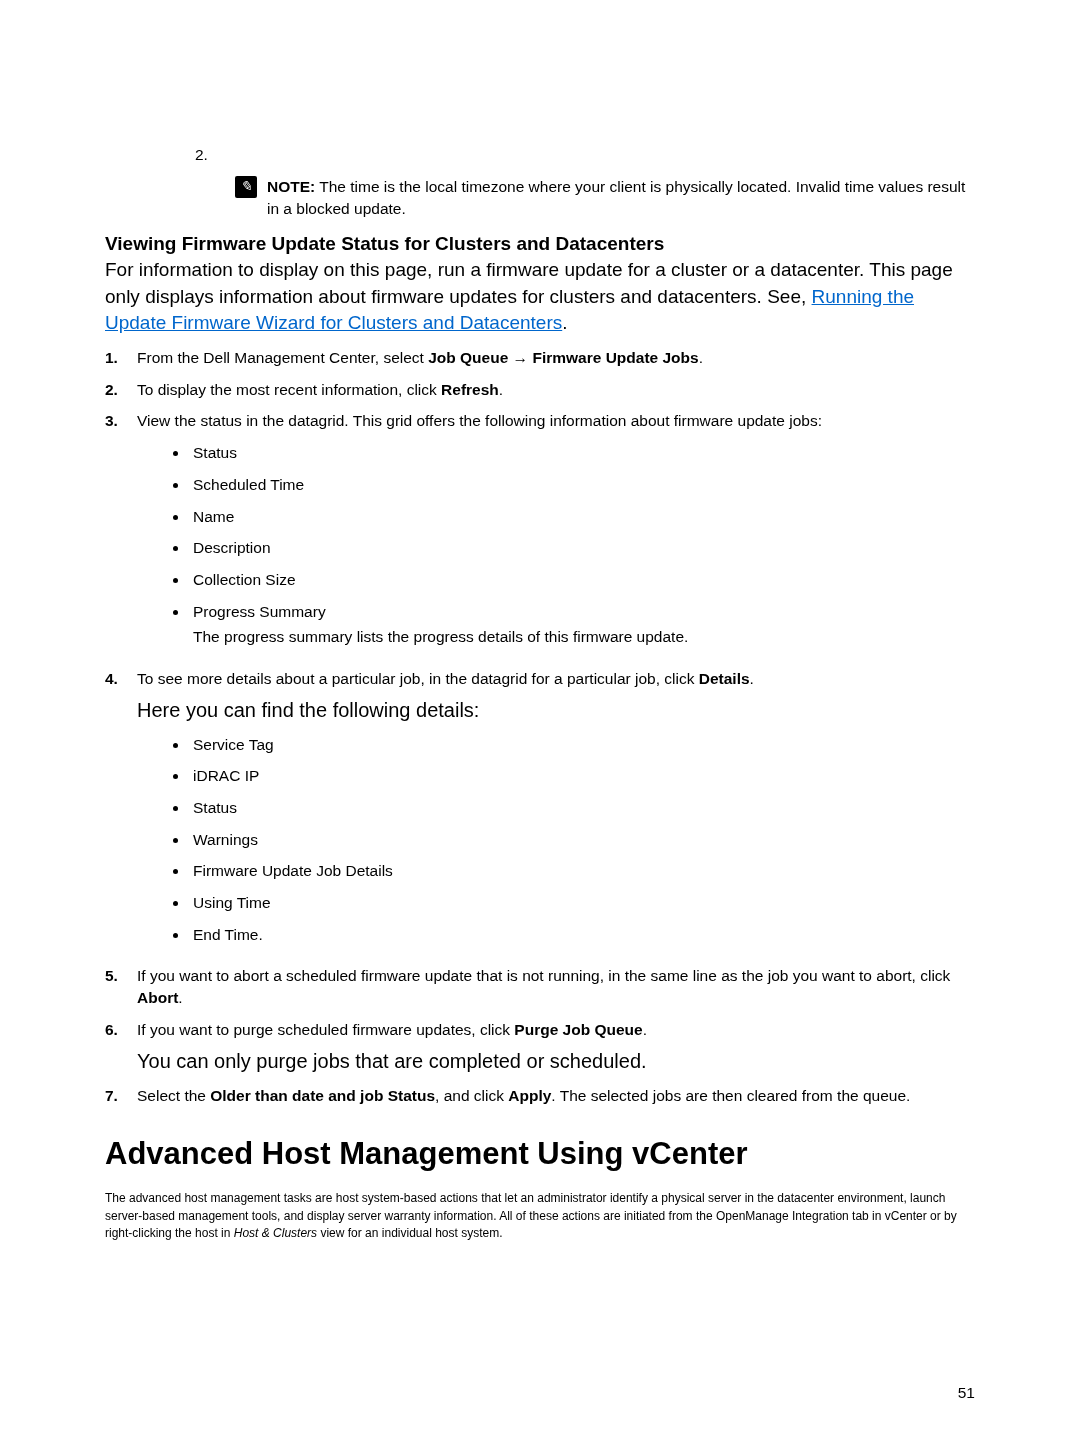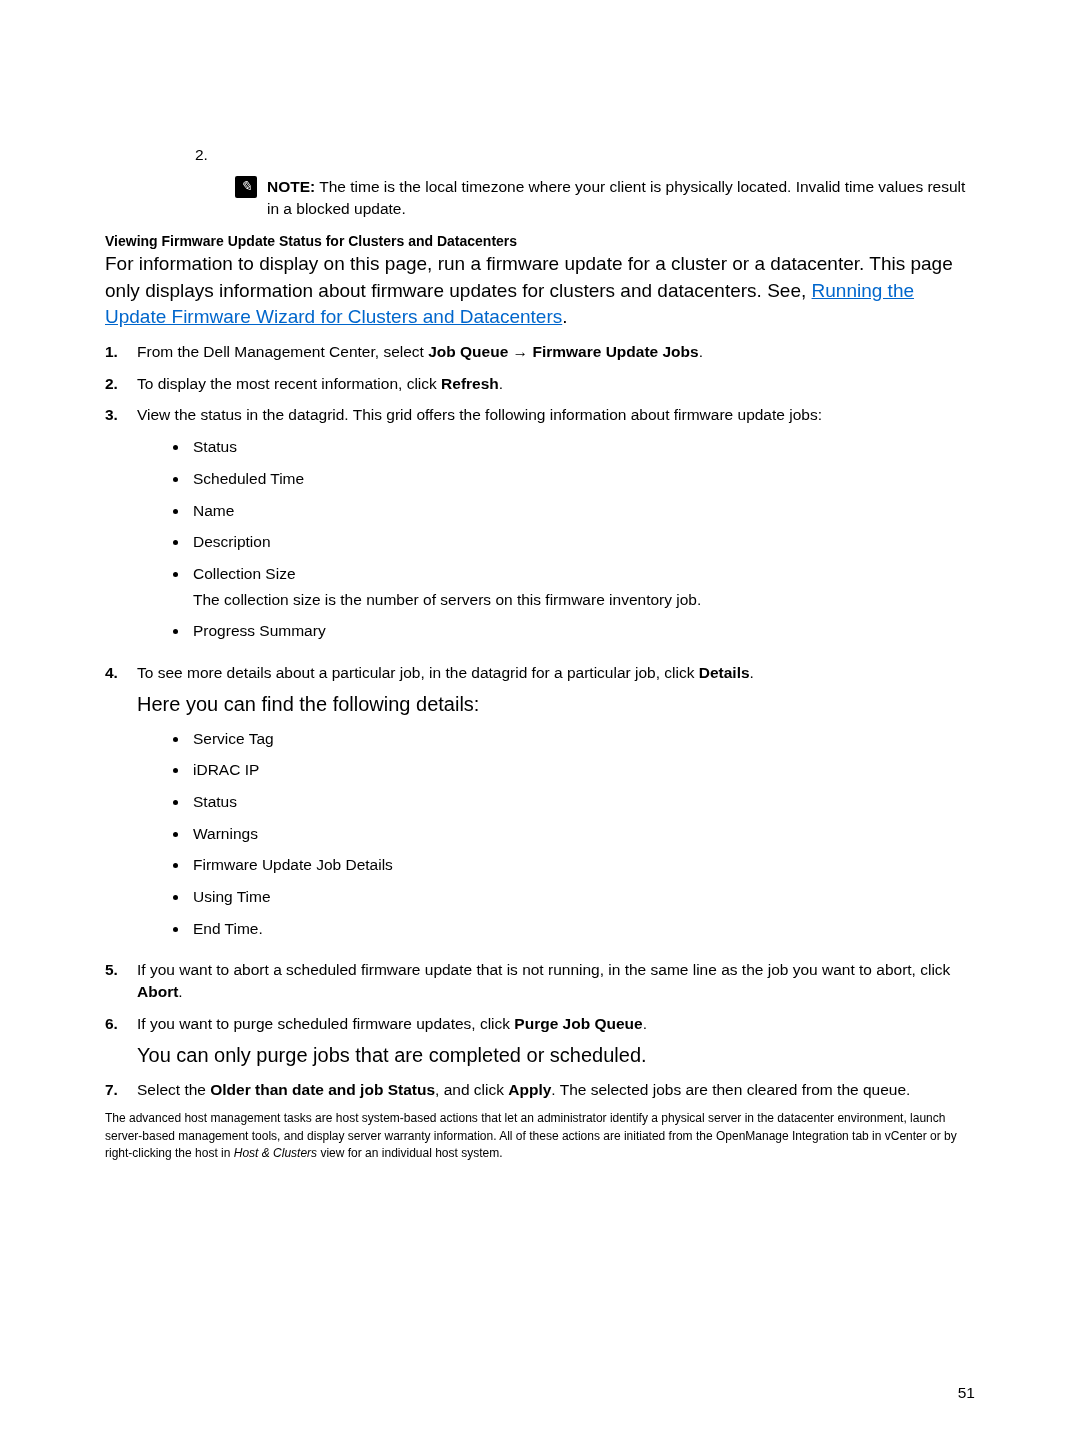--- a/index.html
+++ b/index.html
@@ -43,21 +43,21 @@
     display: flex;
     align-items: center;
     justify-content: center;
     color: #fff;
     font-style: italic;
     font-family: Georgia, serif;
     font-size: 14px;
   }
   .note-text { }
   h4.subheading {
-    font-size: 14px;
+    font-size: 19px;
     font-weight: bold;
     margin: 10px 0 2px 0;
   }
   p.body {
     font-size: 19px;
     line-height: 1.4;
     margin: 0 0 2px 0;
   }
   a.link { color: #0066cc; text-decoration: underline; }
   ol.numlist {
@@ -158,24 +158,24 @@
       <span class="marker">3.</span>
       <span class="content">
         <span>View the status in the datagrid. This grid offers the following information about firmware update jobs:</span>
         <ul class="bullets">
           <li>Status</li>
           <li>Scheduled Time</li>
           <li>Name</li>
           <li>Description</li>
           <li>
             <span>Collection Size</span>
-            <div class="sub-desc">The collection size is the number of servers on this firmware inventory job.</div>
           </li>
           <li>
             <span>Progress Summary</span>
+            <div class="sub-desc">The progress summary lists the progress details of this firmware update.</div>
           </li>
         </ul>
       </span>
     </li>
     <li>
       <span class="marker">4.</span>
       <span class="content">
         <span>To see more details about a particular job, in the datagrid for a particular job, click </span><span class="bold">Details</span><span>.</span>
         <div class="after-text">Here you can find the following details:</div>
         <ul class="bullets">
@@ -203,19 +203,20 @@
       </span>
     </li>
     <li>
       <span class="marker">7.</span>
       <span class="content">
         <span>Select the </span><span class="bold">Older than date and job Status</span><span>, and click </span><span class="bold">Apply</span><span>. The selected jobs are then cleared from the queue.</span>
       </span>
     </li>
   </ol>
 
+  <h2 class="big-heading">Advanced Host Management Using vCenter</h2>
 
   <p class="big-body">
     <span>The advanced host management tasks are host system-based actions that let an administrator identify a physical server in the datacenter environment, launch server-based management tools, and display server warranty information. All of these actions are initiated from the OpenManage Integration tab in vCenter or by right-clicking the host in </span><span class="italic">Host &amp; Clusters</span><span> view for an individual host system.</span>
   </p>
 
   <div class="page-num">51</div>
 </div>
 
 </body></html>

